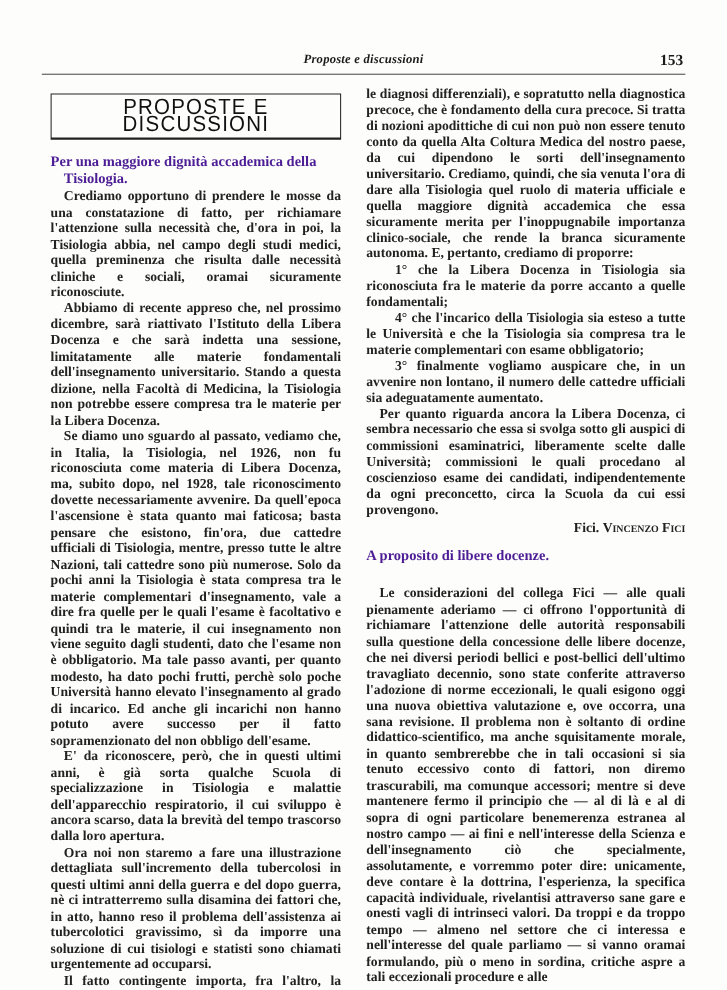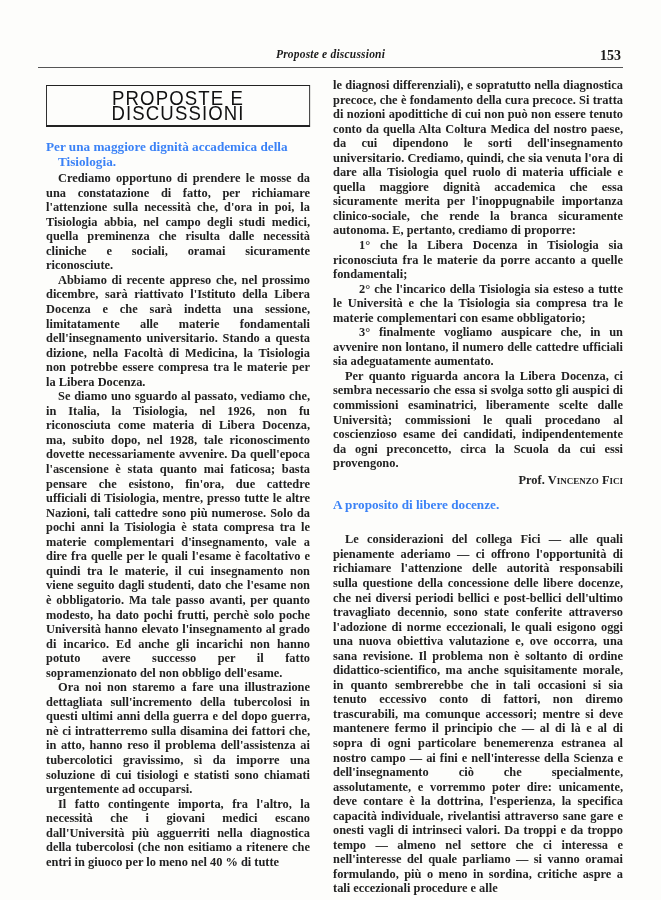--- a/index.html
+++ b/index.html
@@ -28,21 +28,21 @@
     .col-left { left: 46px; width: 264px; top: 83px; }
     .col-right { left: 333px; width: 290px; }
     .section-box {
       border: 1.5px solid #222; border-bottom-width: 2px; padding: 5px 0 5px 0;
       text-align: center; font-family: "Liberation Sans", "DejaVu Sans", sans-serif;
       font-size: 20px; letter-spacing: 1.2px; font-weight: normal; color: #111;
       transform: scaleX(0.93); transform-origin: left;
       width: 282px; margin-bottom: 12px; margin-top: 2px;
     }
     .art-title {
-      font-weight: bold; font-size: 13.2px; line-height: 15px; color: #3b82f6;
+      font-weight: bold; font-size: 13.2px; line-height: 15px; color: #4c1d95;
       text-indent: -12px; padding-left: 12px; margin: 6px 0 2px 0; text-align: left;
     }
     .right-title { text-indent: 0; padding-left: 0; margin: 10px 0 20px 0; }
     p { margin: 0; text-indent: 12px; }
     p.cont { text-indent: 0; }
     p.list { text-indent: 26px; }
     .signature { text-align: right; margin-top: 2px; }
     .sc { font-variant: small-caps; text-align: center; }
   </style>
 </head>
@@ -53,29 +53,30 @@
   <div class="page-num">153</div>
 </div>
 <div class="header-rule"></div>
 
 <div class="col col-left">
   <div class="section-box">PROPOSTE E DISCUSSIONI</div>
   <div class="art-title">Per una maggiore dignità accademica della Tisiologia.</div>
   <p>Crediamo opportuno di prendere le mosse da una constatazione di fatto, per richiamare l'attenzione sulla necessità che, d'ora in poi, la Tisiologia abbia, nel campo degli studi medici, quella preminenza che risulta dalle necessità cliniche e sociali, oramai sicuramente riconosciute.</p>
   <p>Abbiamo di recente appreso che, nel prossimo dicembre, sarà riattivato l'Istituto della Libera Docenza e che sarà indetta una sessione, limitatamente alle materie fondamentali dell'insegnamento universitario. Stando a questa dizione, nella Facoltà di Medicina, la Tisiologia non potrebbe essere compresa tra le materie per la Libera Docenza.</p>
   <p>Se diamo uno sguardo al passato, vediamo che, in Italia, la Tisiologia, nel 1926, non fu riconosciuta come materia di Libera Docenza, ma, subito dopo, nel 1928, tale riconoscimento dovette necessariamente avvenire. Da quell'epoca l'ascensione è stata quanto mai faticosa; basta pensare che esistono, fin'ora, due cattedre ufficiali di Tisiologia, mentre, presso tutte le altre Nazioni, tali cattedre sono più numerose. Solo da pochi anni la Tisiologia è stata compresa tra le materie complementari d'insegnamento, vale a dire fra quelle per le quali l'esame è facoltativo e quindi tra le materie, il cui insegnamento non viene seguito dagli studenti, dato che l'esame non è obbligatorio. Ma tale passo avanti, per quanto modesto, ha dato pochi frutti, perchè solo poche Università hanno elevato l'insegnamento al grado di incarico. Ed anche gli incarichi non hanno potuto avere successo per il fatto sopramenzionato del non obbligo dell'esame.</p>
+  <p>E' da riconoscere, però, che in questi ultimi anni, è già sorta qualche Scuola di specializzazione in Tisiologia e malattie dell'apparecchio respiratorio, il cui sviluppo è ancora scarso, data la brevità del tempo trascorso dalla loro apertura.</p>
   <p>Ora noi non staremo a fare una illustrazione dettagliata sull'incremento della tubercolosi in questi ultimi anni della guerra e del dopo guerra, nè ci intratterremo sulla disamina dei fattori che, in atto, hanno reso il problema dell'assistenza ai tubercolotici gravissimo, sì da imporre una soluzione di cui tisiologi e statisti sono chiamati urgentemente ad occuparsi.</p>
   <p>Il fatto contingente importa, fra l'altro, la necessità che i giovani medici escano dall'Università più agguerriti nella diagnostica della tubercolosi (che non esitiamo a ritenere che entri in giuoco per lo meno nel 40 % di tutte</p>
 </div>
 
 <div class="col col-right">
   <p class="cont">le diagnosi differenziali), e sopratutto nella diagnostica precoce, che è fondamento della cura precoce. Si tratta di nozioni apodittiche di cui non può non essere tenuto conto da quella Alta Coltura Medica del nostro paese, da cui dipendono le sorti dell'insegnamento universitario. Crediamo, quindi, che sia venuta l'ora di dare alla Tisiologia quel ruolo di materia ufficiale e quella maggiore dignità accademica che essa sicuramente merita per l'inoppugnabile importanza clinico-sociale, che rende la branca sicuramente autonoma. E, pertanto, crediamo di proporre:</p>
   <p class="list">1° che la Libera Docenza in Tisiologia sia riconosciuta fra le materie da porre accanto a quelle fondamentali;</p>
-  <p class="list">2° che l'incarico della Tisiologia sia esteso a tutte le Università e che la Tisiologia sia compresa tra le materie complementari con esame obbligatorio;</p>
+  <p class="list">4° che l'incarico della Tisiologia sia esteso a tutte le Università e che la Tisiologia sia compresa tra le materie complementari con esame obbligatorio;</p>
   <p class="list">3° finalmente vogliamo auspicare che, in un avvenire non lontano, il numero delle cattedre ufficiali sia adeguatamente aumentato.</p>
   <p>Per quanto riguarda ancora la Libera Docenza, ci sembra necessario che essa si svolga sotto gli auspici di commissioni esaminatrici, liberamente scelte dalle Università; commissioni le quali procedano al coscienzioso esame dei candidati, indipendentemente da ogni preconcetto, circa la Scuola da cui essi provengono.</p>
   <div class="signature">
-    <span>Prof.</span>
+    <span>Fici.</span>
     <span class="sc">Vincenzo Fici</span>
   </div>
   <div class="art-title right-title">A proposito di libere docenze.</div>
   <p>Le considerazioni del collega Fici — alle quali pienamente aderiamo — ci offrono l'opportunità di richiamare l'attenzione delle autorità responsabili sulla questione della concessione delle libere docenze, che nei diversi periodi bellici e post-bellici dell'ultimo travagliato decennio, sono state conferite attraverso l'adozione di norme eccezionali, le quali esigono oggi una nuova obiettiva valutazione e, ove occorra, una sana revisione. Il problema non è soltanto di ordine didattico-scientifico, ma anche squisitamente morale, in quanto sembrerebbe che in tali occasioni si sia tenuto eccessivo conto di fattori, non diremo trascurabili, ma comunque accessori; mentre si deve mantenere fermo il principio che — al di là e al di sopra di ogni particolare benemerenza estranea al nostro campo — ai fini e nell'interesse della Scienza e dell'insegnamento ciò che specialmente, assolutamente, e vorremmo poter dire: unicamente, deve contare è la dottrina, l'esperienza, la specifica capacità individuale, rivelantisi attraverso sane gare e onesti vagli di intrinseci valori. Da troppi e da troppo tempo — almeno nel settore che ci interessa e nell'interesse del quale parliamo — si vanno oramai formulando, più o meno in sordina, critiche aspre a tali eccezionali procedure e alle</p>
 </div>
 
 </body></html>

